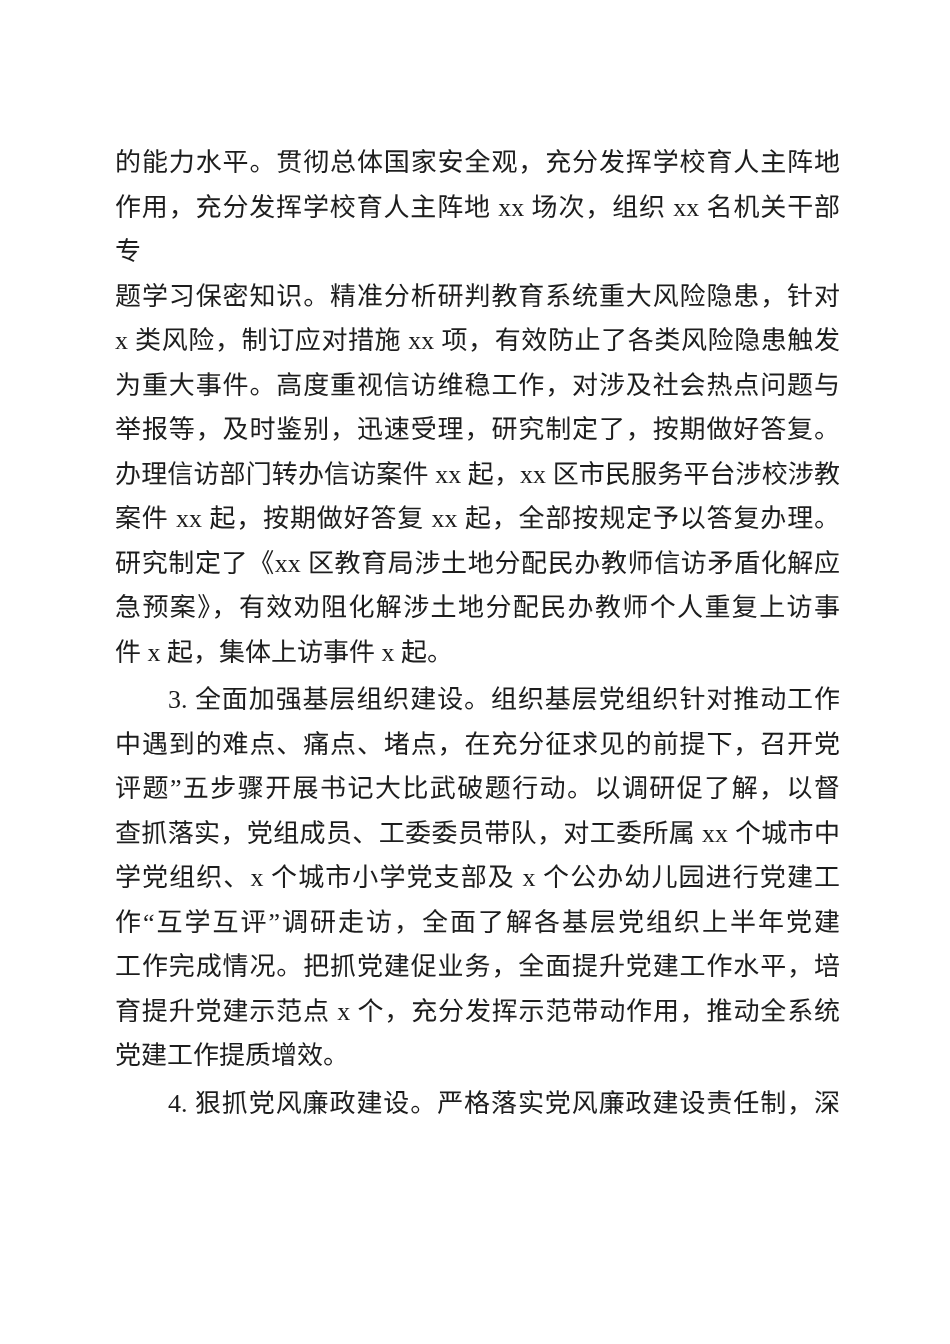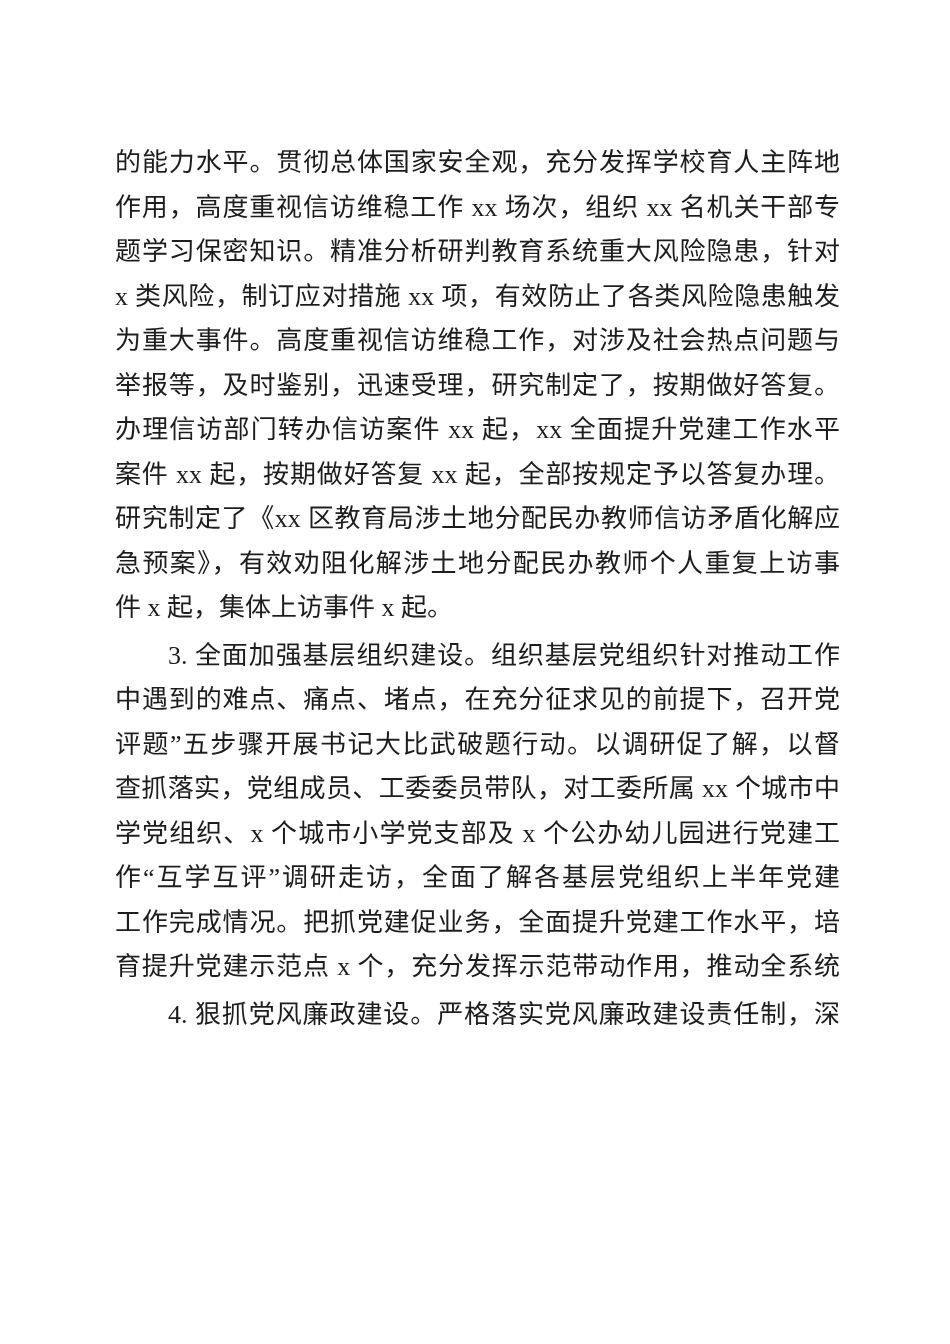--- a/index.html
+++ b/index.html
@@ -44,41 +44,42 @@
   }
 </style>
 </head>
 <body>
 
 <div class="doc-page">
   <div class="doc-content">
 
     <div class="para">
       <div class="t-line">的能力水平。贯彻总体国家安全观，充分发挥学校育人主阵地</div>
-      <div class="t-line">作用，高度重视信访维稳工作 xx 场次，组织 xx 名机关干部专</div>
+      <div class="t-line">作用，充分发挥学校育人主阵地 xx 场次，组织 xx 名机关干部专</div>
       <div class="t-line">题学习保密知识。精准分析研判教育系统重大风险隐患，针对</div>
       <div class="t-line">x 类风险，制订应对措施 xx 项，有效防止了各类风险隐患触发</div>
       <div class="t-line">为重大事件。高度重视信访维稳工作，对涉及社会热点问题与</div>
       <div class="t-line">举报等，及时鉴别，迅速受理，研究制定了，按期做好答复。</div>
-      <div class="t-line">办理信访部门转办信访案件 xx 起，xx 全面提升党建工作水平</div>
+      <div class="t-line">办理信访部门转办信访案件 xx 起，xx 区市民服务平台涉校涉教</div>
       <div class="t-line">案件 xx 起，按期做好答复 xx 起，全部按规定予以答复办理。</div>
       <div class="t-line">研究制定了《xx 区教育局涉土地分配民办教师信访矛盾化解应</div>
       <div class="t-line">急预案》，有效劝阻化解涉土地分配民办教师个人重复上访事</div>
       <div class="t-line end-line">件 x 起，集体上访事件 x 起。</div>
     </div>
 
     <div class="para">
       <div class="t-line indent">3. 全面加强基层组织建设。组织基层党组织针对推动工作</div>
       <div class="t-line">中遇到的难点、痛点、堵点，在充分征求见的前提下，召开党</div>
       <div class="t-line">评题”五步骤开展书记大比武破题行动。以调研促了解，以督</div>
       <div class="t-line">查抓落实，党组成员、工委委员带队，对工委所属 xx 个城市中</div>
       <div class="t-line">学党组织、x 个城市小学党支部及 x 个公办幼儿园进行党建工</div>
       <div class="t-line">作“互学互评”调研走访，全面了解各基层党组织上半年党建</div>
       <div class="t-line">工作完成情况。把抓党建促业务，全面提升党建工作水平，培</div>
       <div class="t-line">育提升党建示范点 x 个，充分发挥示范带动作用，推动全系统</div>
+      <div class="t-line end-line">党建工作提质增效。</div>
     </div>
 
     <div class="para">
       <div class="t-line indent">4. 狠抓党风廉政建设。严格落实党风廉政建设责任制，深</div>
     </div>
 
   </div>
 </div>
 
 </body></html>

